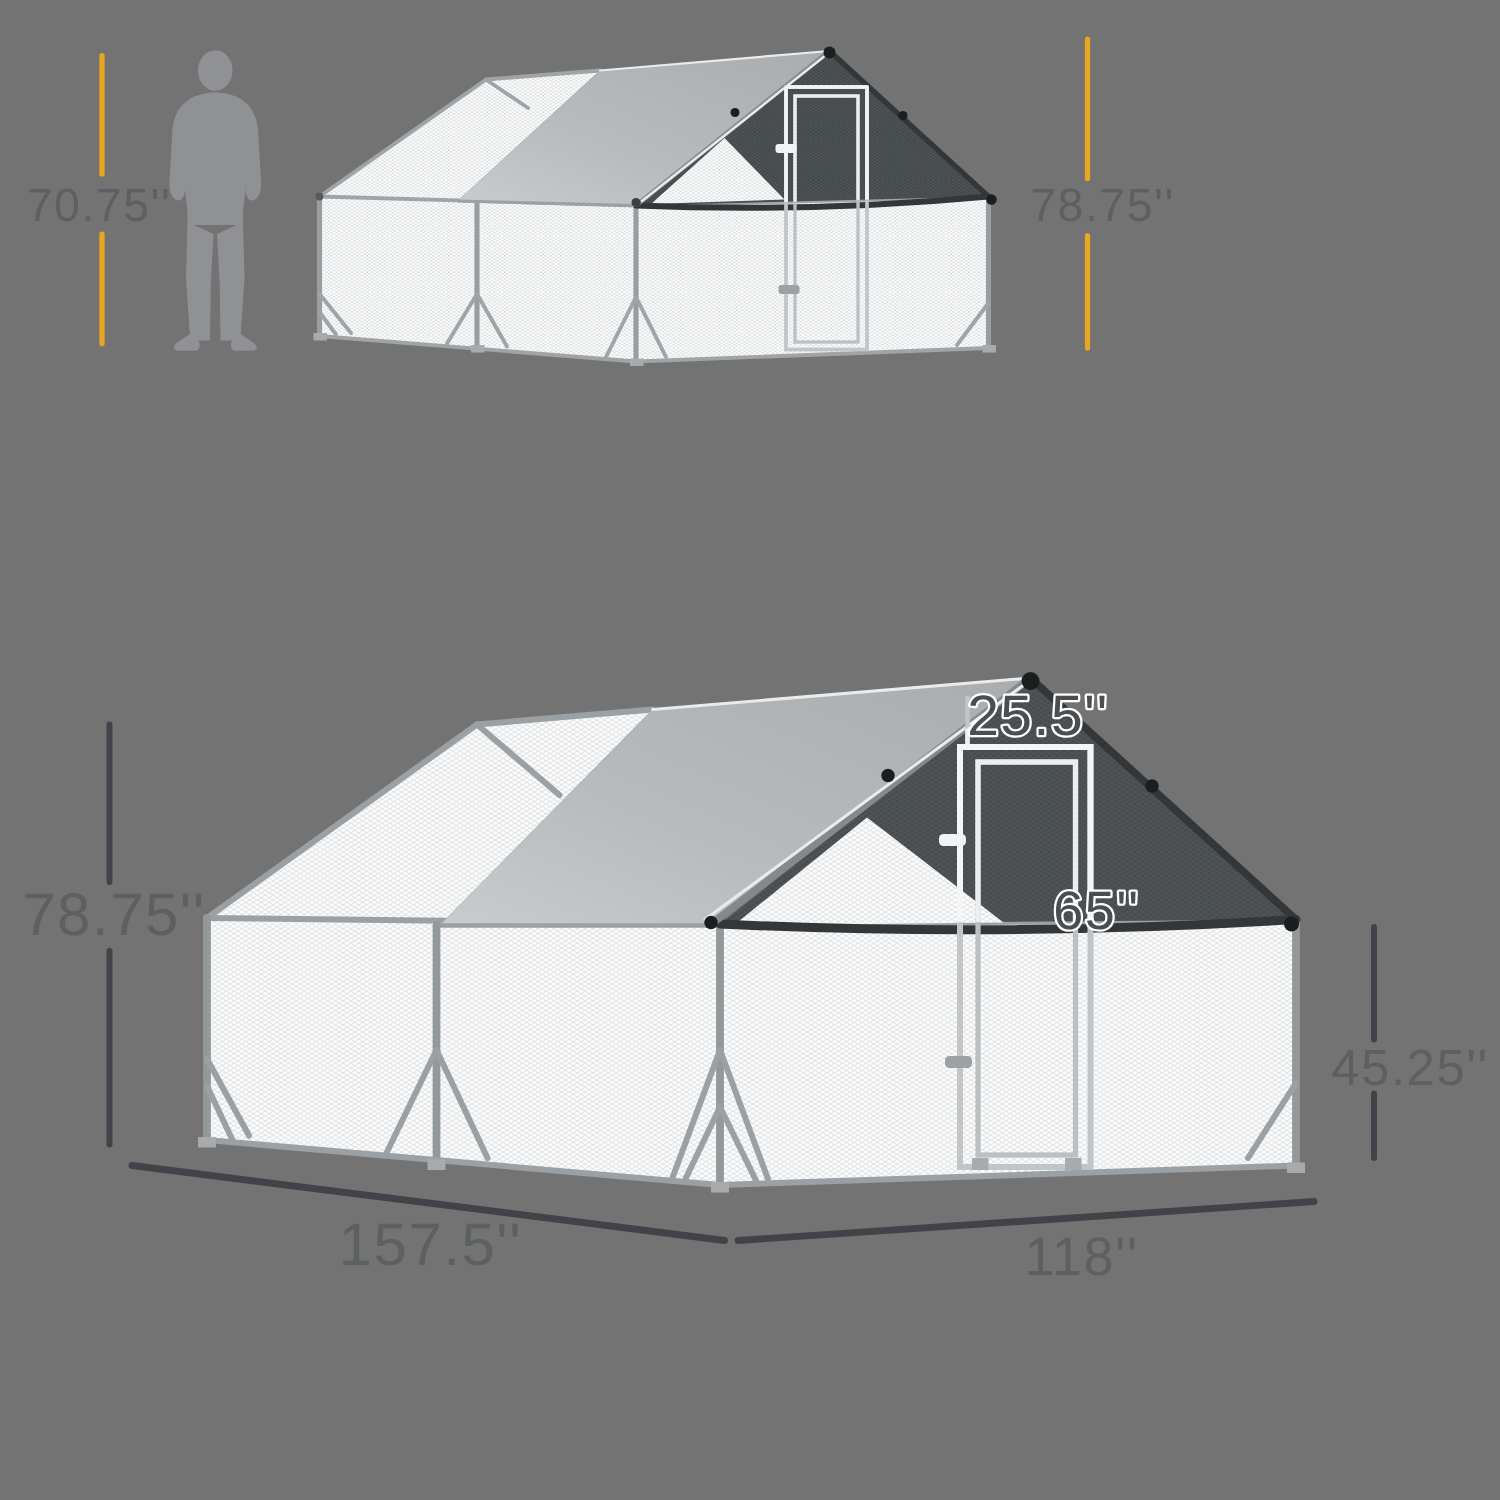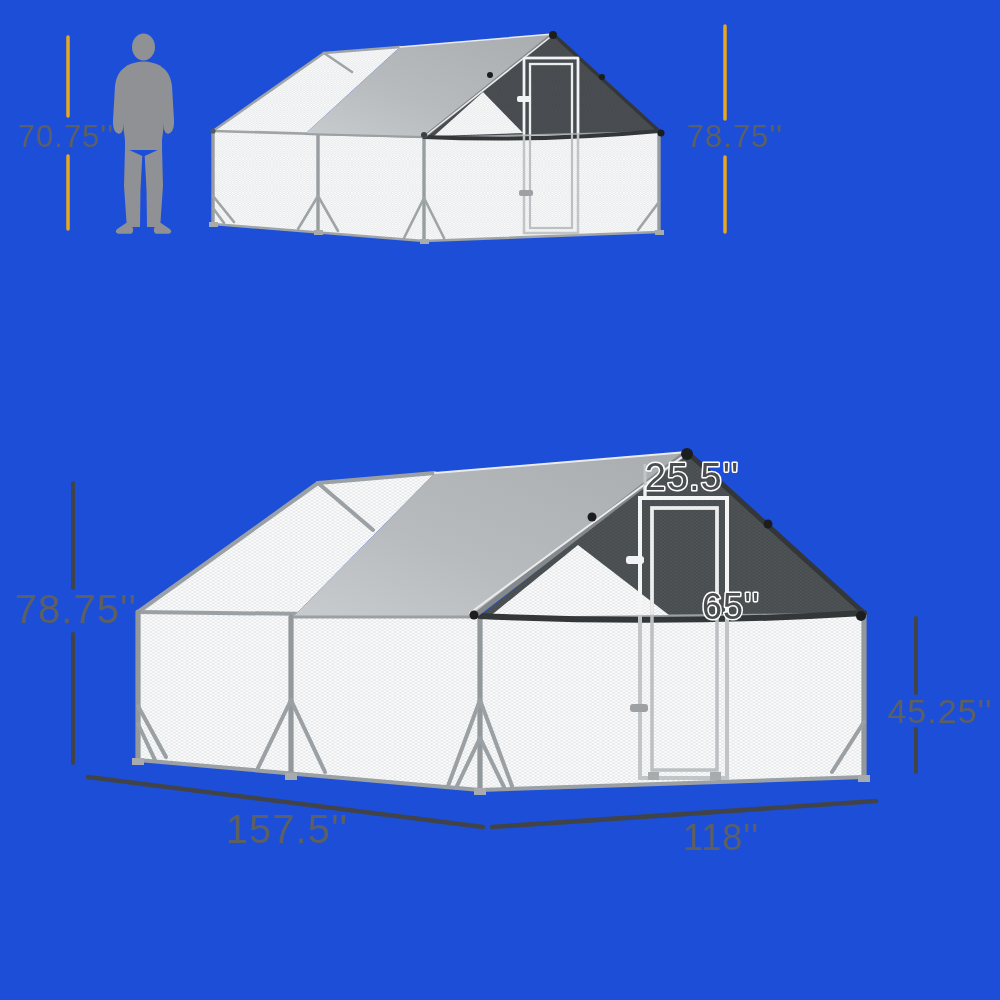--- a/index.html
+++ b/index.html
@@ -1,16 +1,16 @@
 <!DOCTYPE html>
 <html><head>
 <meta charset="utf-8">
 <style>
   html,body{margin:0;padding:0;background:#ffffff;}
-  .canvas{position:relative;width:1000px;height:1000px;background:#1d4ed8;overflow:hidden;
+  .canvas{position:relative;width:1000px;height:1000px;background:#737373;overflow:hidden;
           font-family:"Liberation Sans", sans-serif;}
   svg{position:absolute;left:0;top:0;}
   svg text{font-family:"Liberation Sans", sans-serif;fill:#5c6063;letter-spacing:1px;}
   .lbl-sm{font-size:31px;}
   .lbl-lg{font-size:40px;}
   .lbl-md{font-size:36px;}
   .lbl-34{font-size:34px;}
   .lbl-outline{fill:#4a4e51;stroke:#ffffff;stroke-width:3;paint-order:stroke;stroke-linejoin:round;}
   .dimO{stroke:#E9A71F;stroke-width:3.5;stroke-linecap:round;}
   .dimD{stroke:#404448;stroke-width:4;stroke-linecap:round;}

